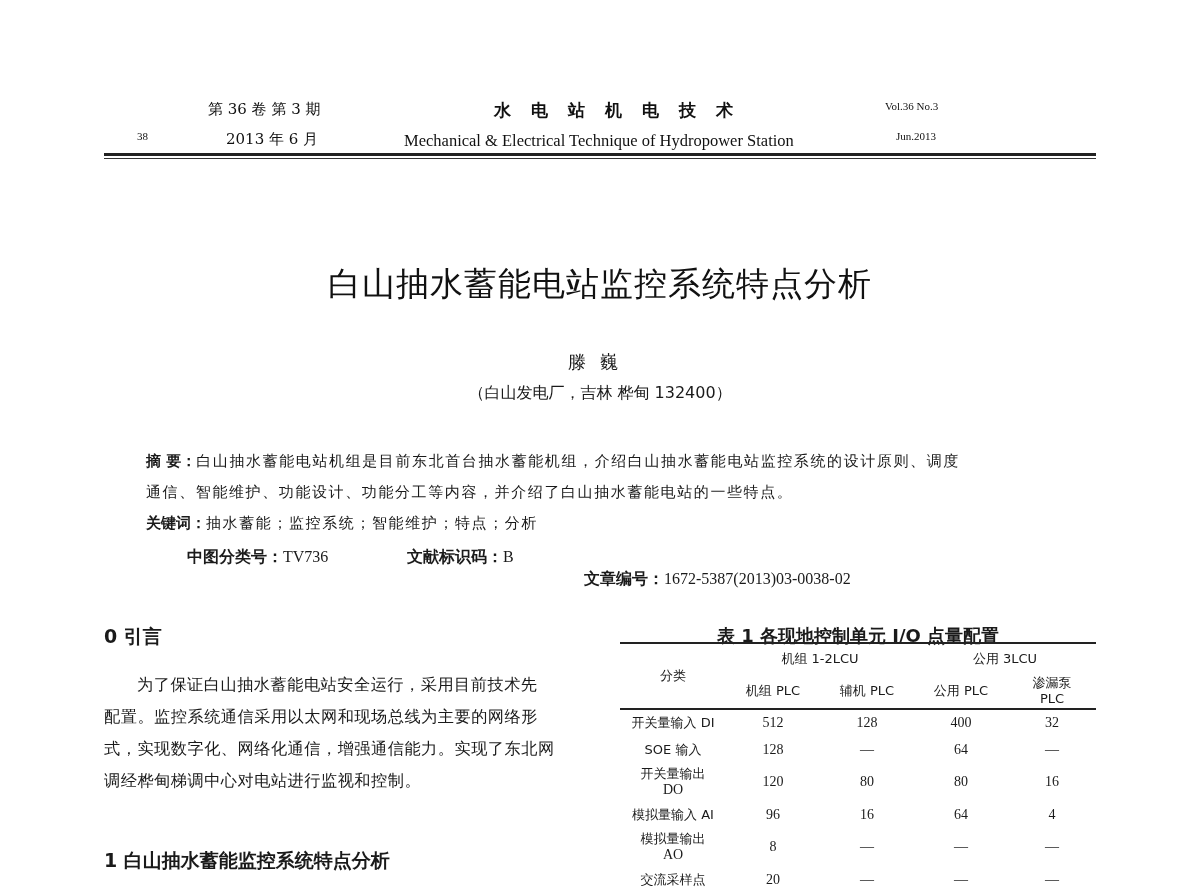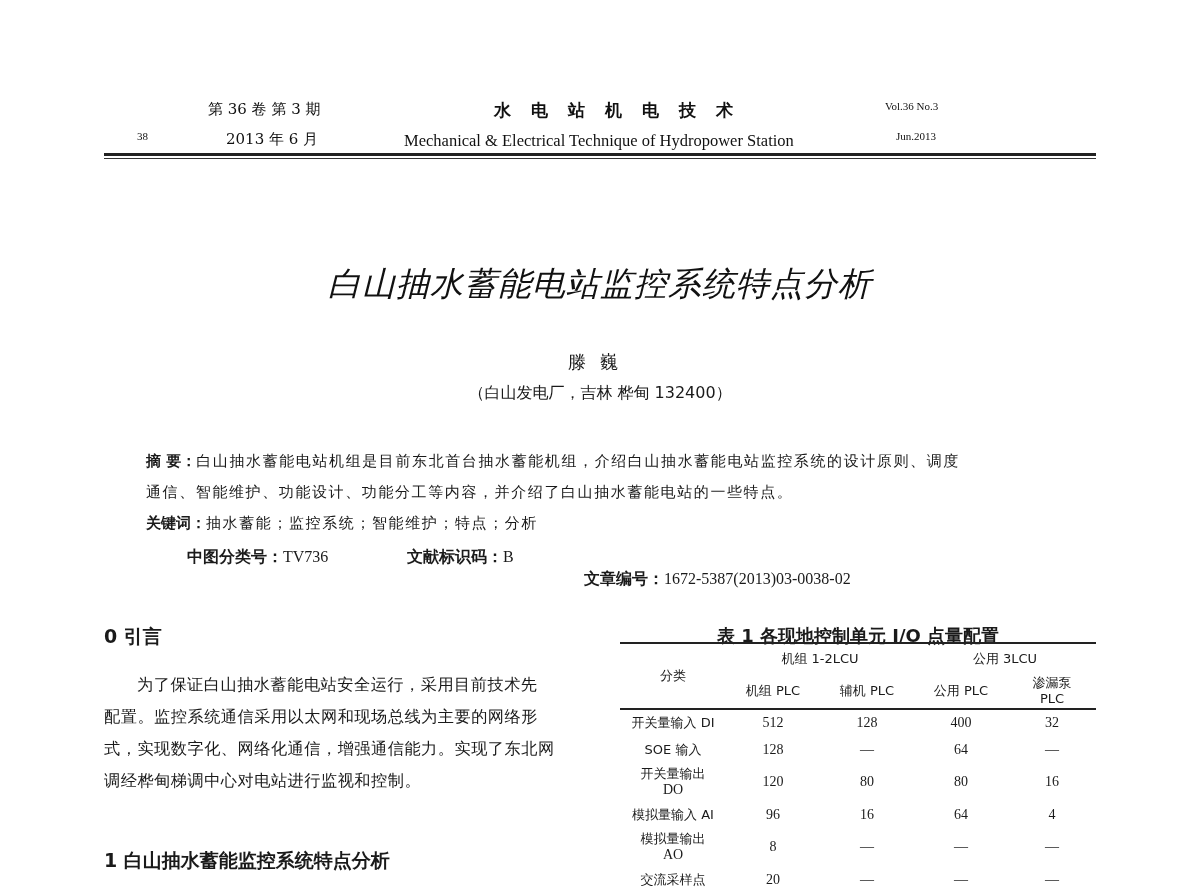--- a/index.html
+++ b/index.html
@@ -4,21 +4,21 @@
 <style>
   html, body { margin:0; padding:0; }
   body { width:1200px; height:891px; background:#ffffff; position:relative; overflow:hidden; color:#1a1a1a;
          font-family:"DejaVu Serif", serif; }
   .abs { position:absolute;text-align:right; }
   .hdr { font-family:"Liberation Serif", serif; font-size:11px; color:#111; white-space:nowrap; }
   .hdr-cn { font-family:"DejaVu Serif", serif; font-size:15px; }
   .journal-cn { font-family:"DejaVu Serif", serif; font-size:17px; font-weight:bold; letter-spacing:20px; }
   .rule-thick { position:absolute; left:104px; width:992px; height:3px; background:#222; top:153px; }
   .rule-thin { position:absolute; left:104px; width:992px; height:1px; background:#333; top:158px; }
-  .title { left:0; width:1200px; top:262px; text-align:center; font-family:"DejaVu Sans", sans-serif; font-size:33px; font-weight:normal; letter-spacing:1px; color:#111;font-style:italic; }
+  .title { left:0; width:1200px; top:262px; text-align:center; font-family:"DejaVu Sans", sans-serif; font-size:33px; font-weight:normal; letter-spacing:1px; color:#111; }
   .author { left:0; width:1200px; top:350px; text-align:center; font-size:18px; letter-spacing:14px; }
   .affil { left:0; width:1200px; top:383px; text-align:center; font-size:16px; font-family:"DejaVu Sans", sans-serif; }
   .abs-line { left:146px; font-size:15px; white-space:nowrap; letter-spacing:1.6px; }
   .bold { font-weight:bold; font-family:"DejaVu Sans", sans-serif; letter-spacing:0; }
   .cls-line { top:547px; font-size:16px; white-space:nowrap; }
   .sec { left:104px; font-family:"DejaVu Sans", sans-serif; font-weight:bold; font-size:19px; white-space:nowrap; }
   .para { left:104px; width:478px; font-family:"DejaVu Sans", sans-serif; font-size:16.2px; line-height:32px; text-align:justify; }
   .para-line { display:block; white-space:nowrap; letter-spacing:0.5px; }
   .tbl-caption { left:620px; width:476px; top:624px; text-align:center; font-family:"DejaVu Sans", sans-serif; font-weight:bold; font-size:18px; }
   table.io { position:absolute; left:620px; top:642px; width:476px; border-collapse:collapse; font-family:"Liberation Serif", serif; font-size:14px; }

